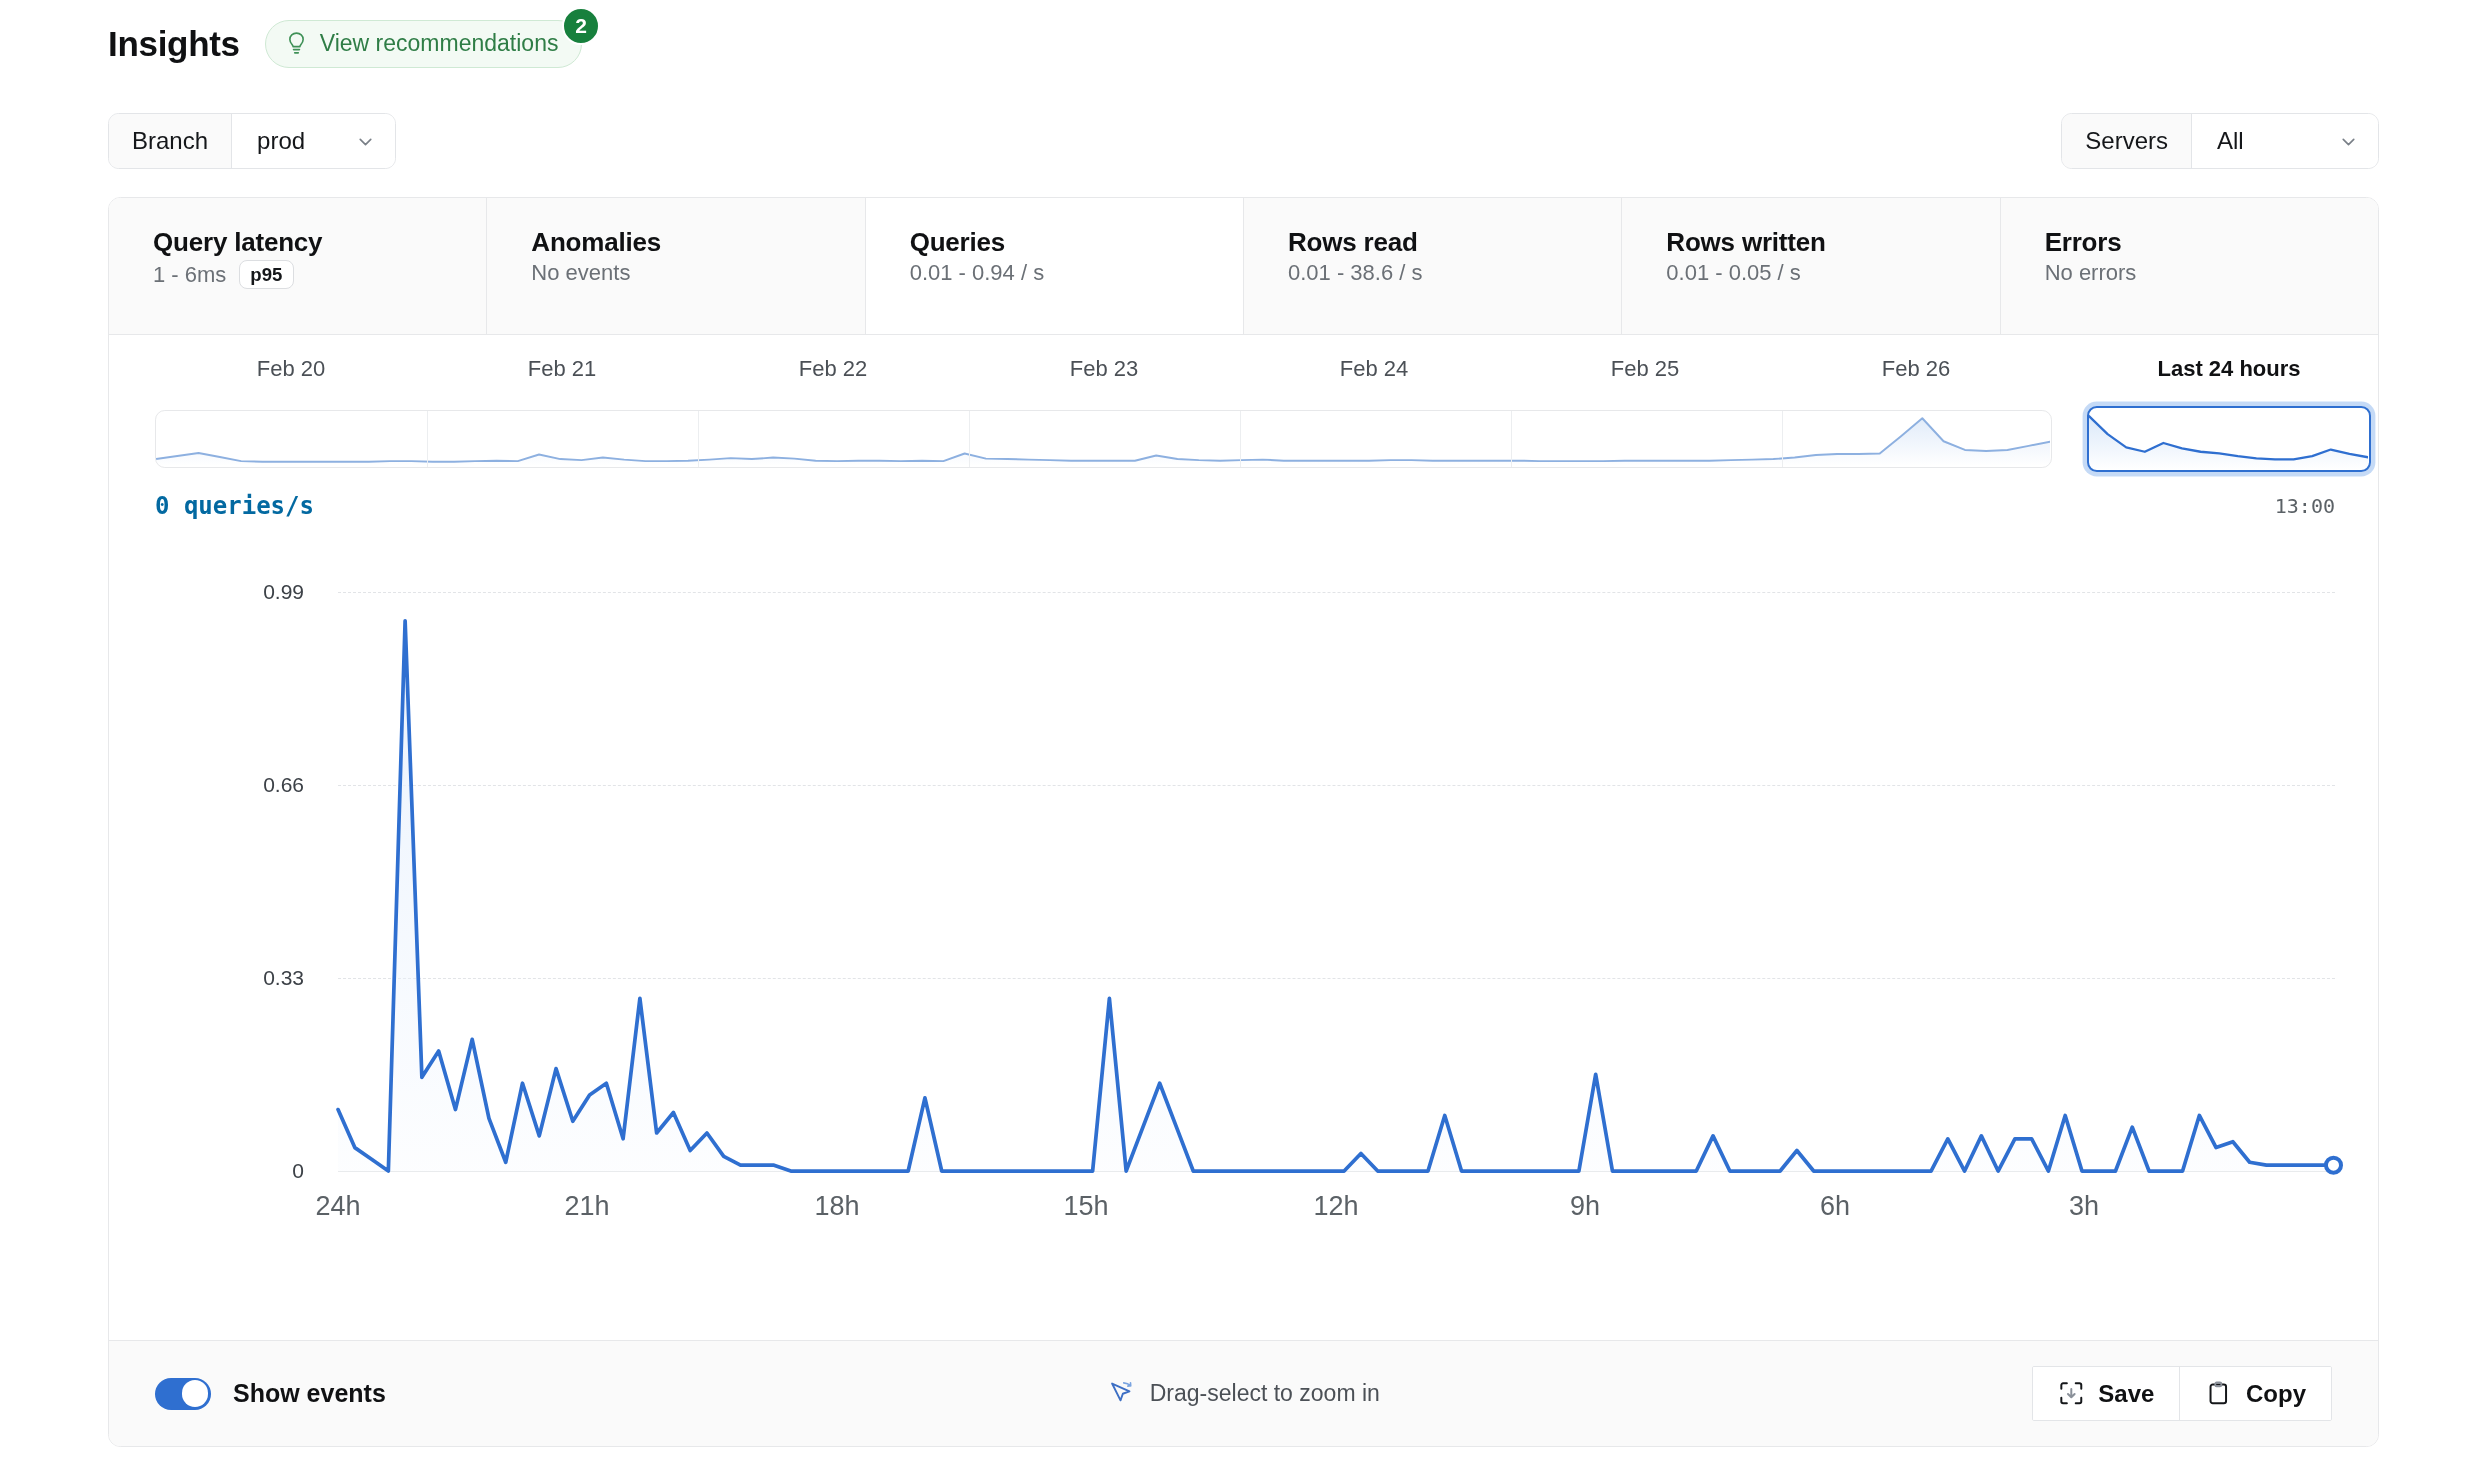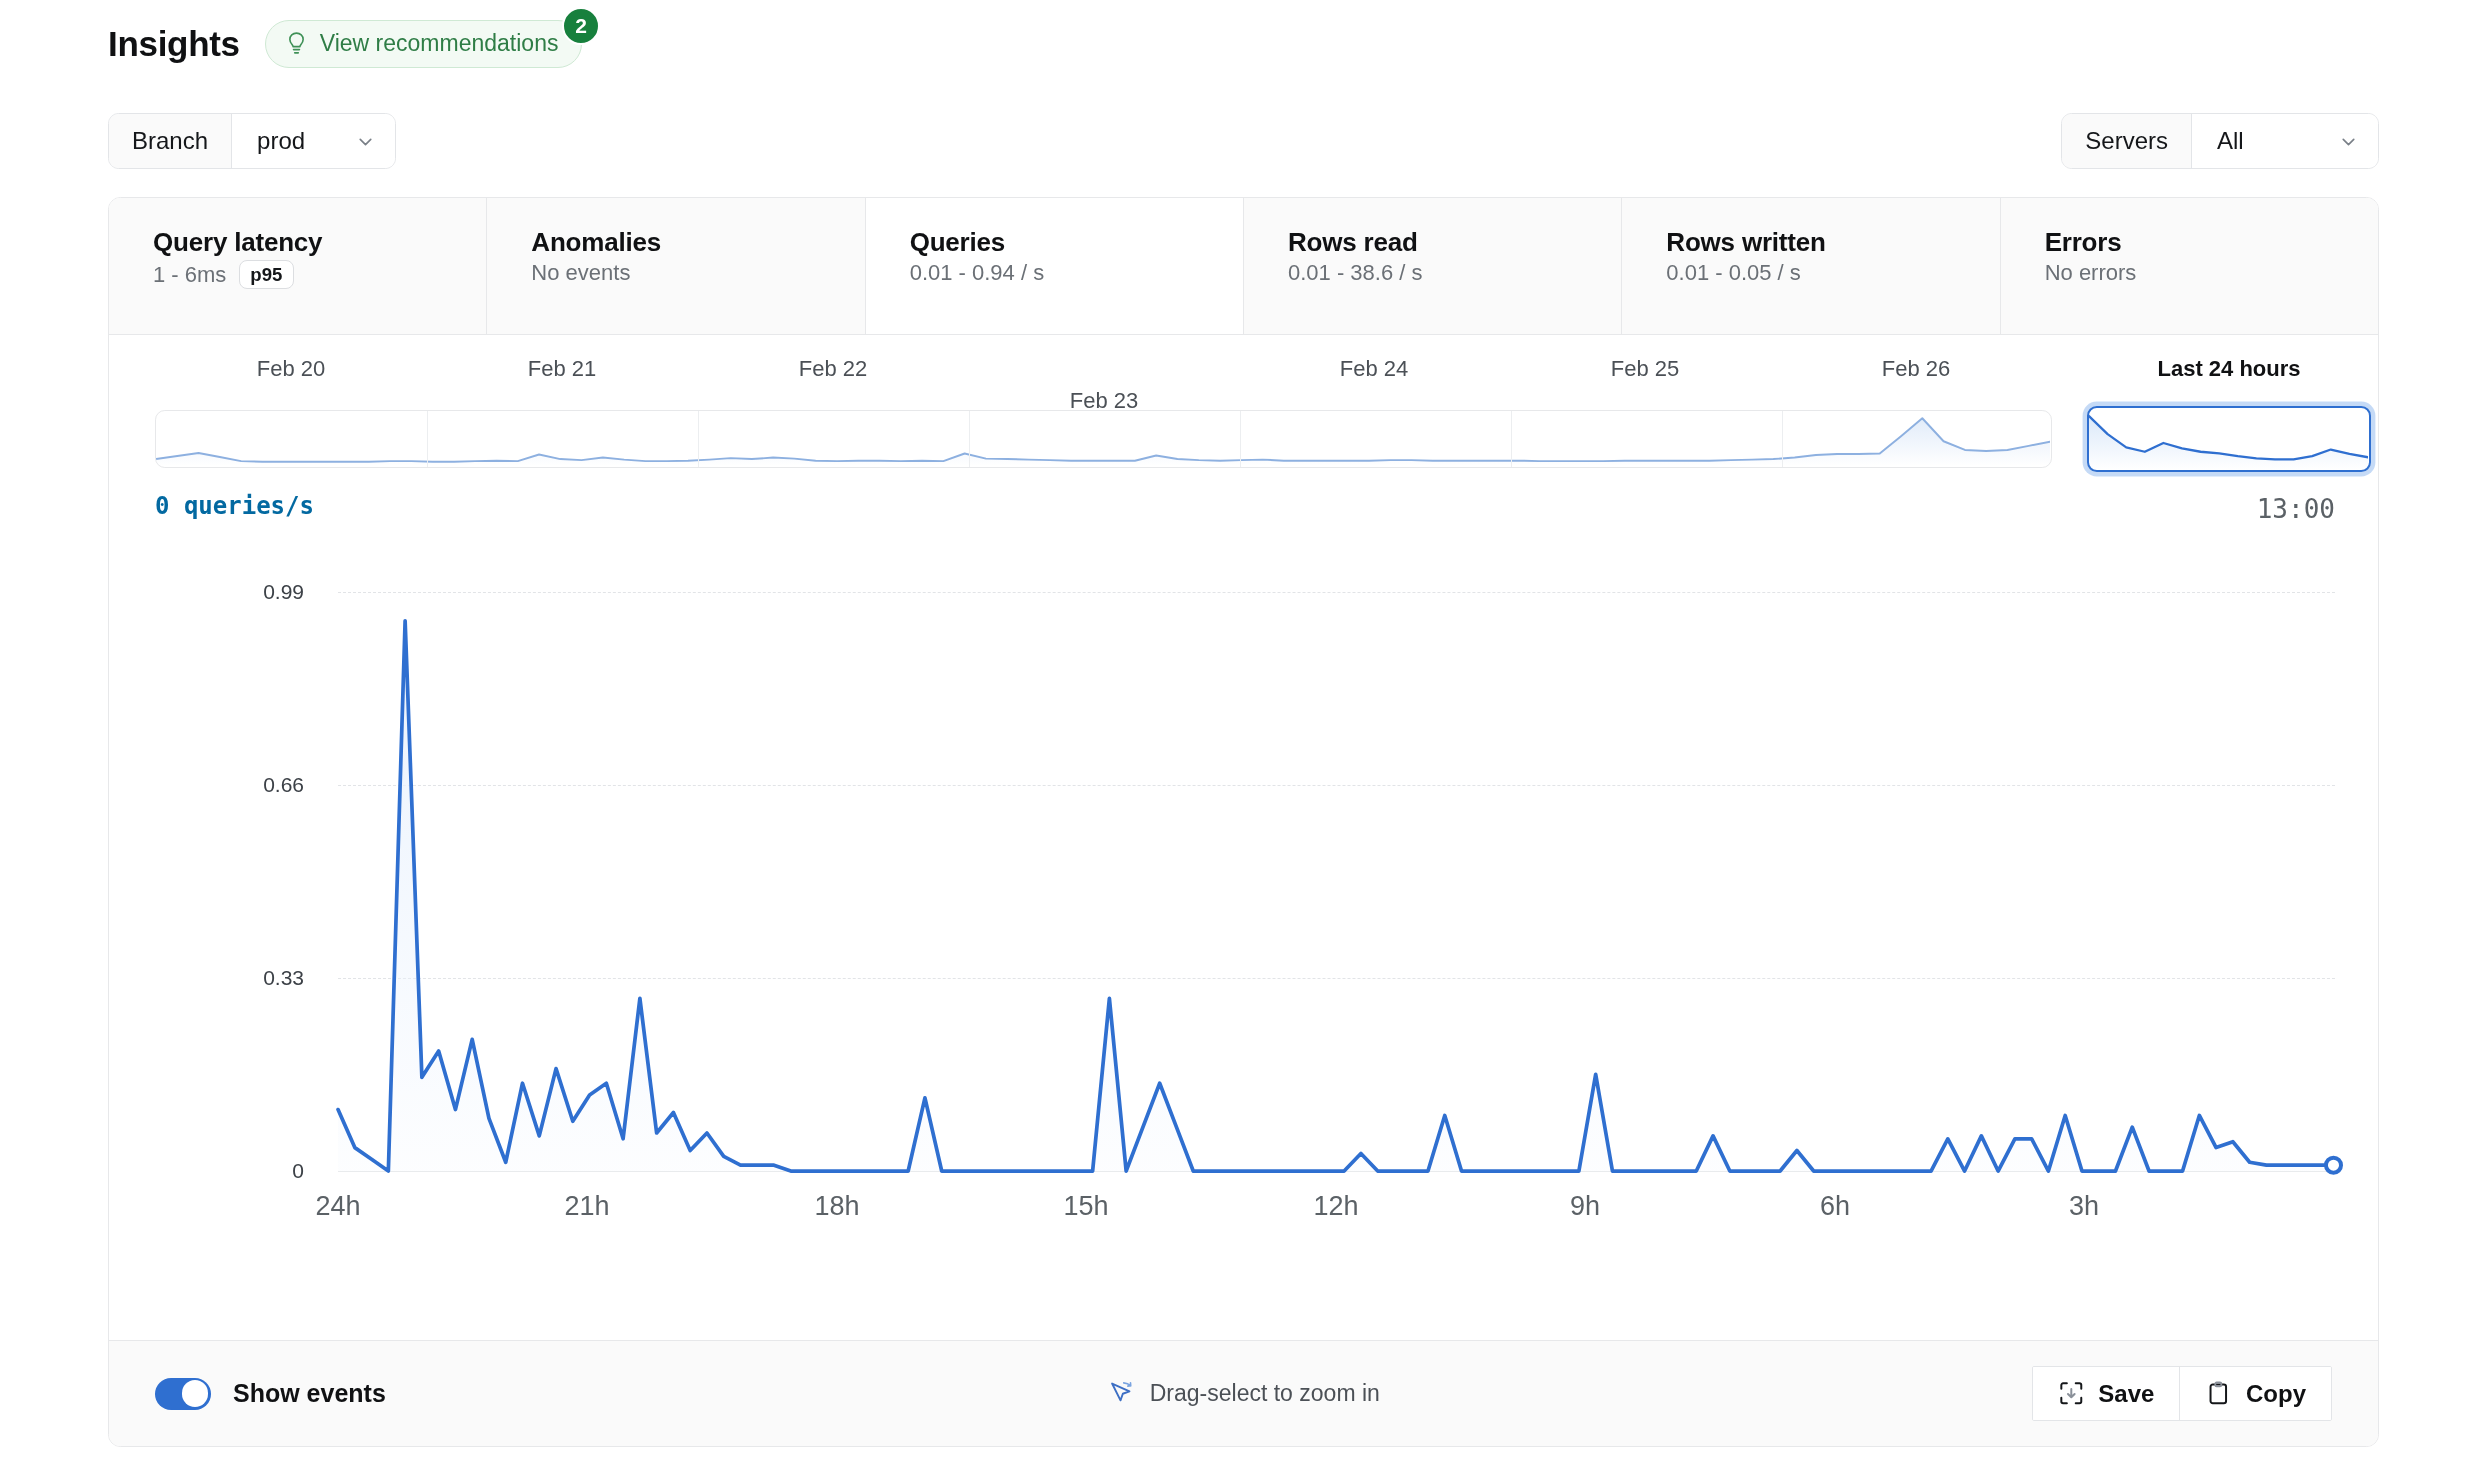--- a/index.html
+++ b/index.html
@@ -94,21 +94,21 @@
     overflow: hidden;
   }
 
   
   .chart-head { position: relative; height: 57px; margin-top: 10.6px; }
   .chart-val {
     position: absolute; left: 46px; top: 0; font-size: 24px; font-weight: 700;
     font-family: "DejaVu Sans Mono", monospace; color: #0369a1;
   }
   .chart-time {
-    position: absolute; right: 43px; top: 2.7px; font-size: 26px;
+    position: absolute; right: 43px; top: 2.7px; font-size: 20px;
     font-family: "DejaVu Sans Mono", monospace; color: #5b6views; color: #5b6166;
   }
 
   
   .plot { position: relative; height: 700px; }
   .ytick { position: absolute; font-size: 21px; color: #3c4147; transform: translateY(-50%); text-align: right; width: 106px; }
   .gridline { position: absolute; left: 229px; right: 43px; height: 0; border-top: 1.3px dashed #e2e4e7; }
   .baseline { position: absolute; left: 229px; right: 43px; height: 0; border-top: 1.3px solid #e9ebed; }
   .xtick { position: absolute; font-size: 27px; color: #5b6166; transform: translateX(-50%); }
   svg.series { position: absolute; left: 0; top: 0; }
@@ -210,21 +210,21 @@
             <span>No errors</span>
           </div>
         </div>
       </div>
 
     <div class="timeline">
       <div class="tl-labels" id="tl-labels">
           <div class="tl-label" style="left: 182px;">Feb 20</div>
           <div class="tl-label" style="left: 453px;">Feb 21</div>
           <div class="tl-label" style="left: 724px;">Feb 22</div>
-          <div class="tl-label" style="left: 995px; margin-top: 32px;">Feb 23</div>
+          <div class="tl-label" style="left: 995px;">Feb 23</div>
           <div class="tl-label" style="left: 1265px;">Feb 24</div>
           <div class="tl-label" style="left: 1536px;">Feb 25</div>
           <div class="tl-label" style="left: 1807px;">Feb 26</div>
           <div class="tl-label sel" style="left: 2120px;">Last 24 hours</div>
         </div>
       <div class="tl-track" id="tl-track"><svg width="1894" height="55" viewBox="0 0 2137 62" preserveAspectRatio="none">
             <defs>
               <linearGradient id="g8db0e02137" x1="0" y1="0" x2="0" y2="1">
                 <stop offset="0%" stop-color="#c9dcf5" stop-opacity="0.55"></stop>
                 <stop offset="100%" stop-color="#c9dcf5" stop-opacity="0"></stop>

